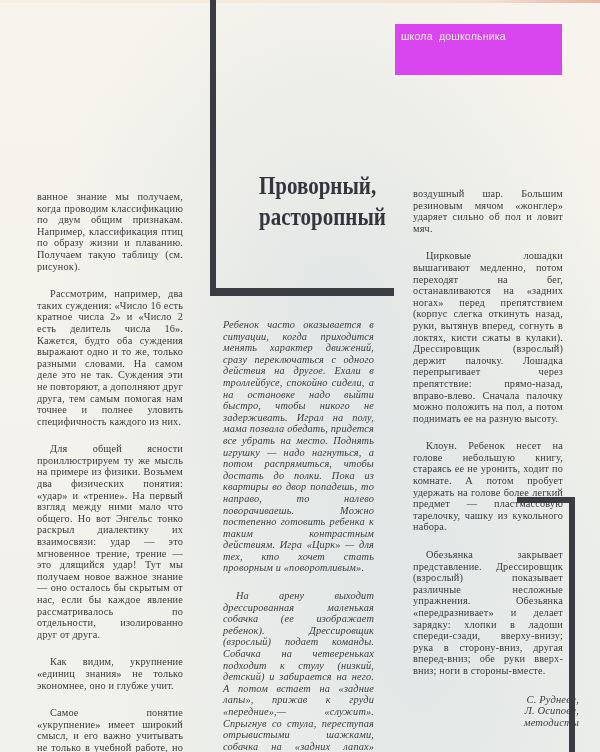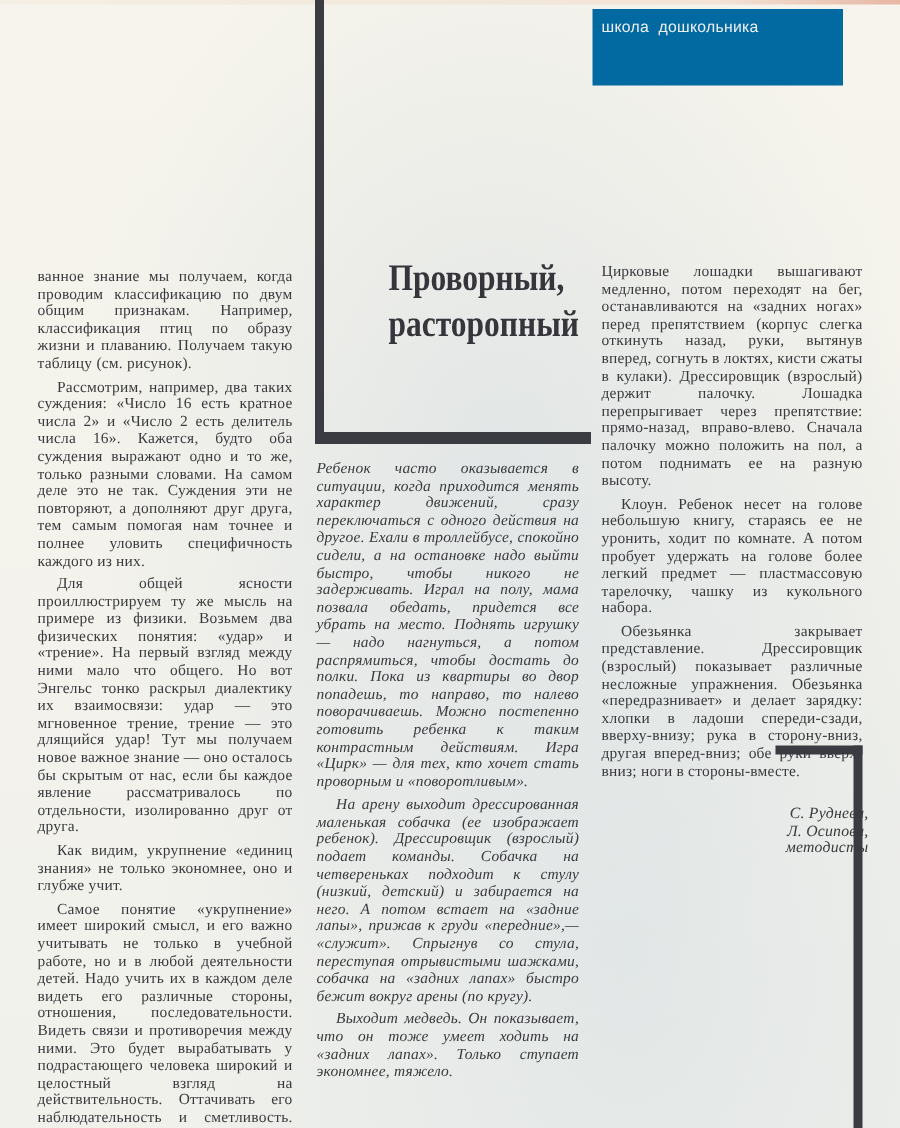--- a/index.html
+++ b/index.html
@@ -12,39 +12,39 @@
     .bg-wash {
       position: absolute; inset: 0;
       background:
         radial-gradient(ellipse at 55% 40%, rgba(215,222,226,0.55), rgba(243,242,236,0) 60%),
         radial-gradient(ellipse at 70% 85%, rgba(210,220,225,0.5), rgba(243,242,236,0) 55%),
         linear-gradient(180deg, #f6f4ec 0%, #f1f1ec 100%);
     }
     .top-strip { position:absolute; left:0; top:0; width:600px; height:3px; background:linear-gradient(90deg,#f4efe4,#f2e3d6 80%,#e7b7a4); }
     .bar { position: absolute; background: #3b3b42; }
     .section-box {
-      position: absolute; left: 395px; top: 6px; width: 167px; height: 51px;
-      background: #0369a1;
+      position: absolute; left: 395px; top: 24px; width: 167px; height: 51px;
+      background: #d946ef;
     }
     .section-label {
       position: absolute; left: 6px; top: 6px;
       font-family: "Liberation Sans", sans-serif; font-size: 10.5px;
       color: #eef0f0; letter-spacing: 0.2px; white-space: pre;
     }
     .title {
       position: absolute; left: 259px; top: 170px; width: 140px;
       font-family: "Liberation Serif", serif; font-weight: bold;
       font-size: 25px; line-height: 31px; color: #35353b;
       transform: scaleX(0.84); transform-origin: left top; white-space: nowrap;
     }
     .col {
       position: absolute; font-size: 10.3px; line-height: 11.6px;
       text-align: justify; letter-spacing: 0.15px;
     }
-    .col p { margin: 4px; text-indent: 0; }
+    .col p { margin: 16px; text-indent: 0; }
     .col p + p { text-indent: 13px; margin-top: 2px; }
     .col p.first { text-indent: 0; }
     .col1 { left: 21px; top: 175px; width: 178px; }
     .col2 { left: 207px; top: 303px; width: 183px; font-style: italic; }
     .col3 { left: 397px; top: 172px; width: 182px; }
     .sig { text-align: right; font-style: italic; line-height: 11.6px; font-size: 10.5px; margin-top: 17px; }
     .sig div { white-space: nowrap; }
   </style>
 </head>
 <body>
@@ -76,20 +76,21 @@
 
 </div>
 
 <div class="col col2">
   <p class="first">Ребенок часто оказывается в ситуации, когда приходится менять характер движений, сразу переключаться с одного действия на другое. Ехали в троллейбусе, спокойно сидели, а на остановке надо выйти быстро, чтобы никого не задерживать. Играл на полу, мама позвала обедать, придется все убрать на место. Поднять игрушку — надо нагнуться, а потом распрямиться, чтобы достать до полки. Пока из квартиры во двор попадешь, то направо, то налево поворачиваешь. Можно постепенно готовить ребенка к таким контрастным действиям. Игра «Цирк» — для тех, кто хочет стать проворным и «поворотливым».</p>
   <p>На арену выходит дрессированная маленькая собачка (ее изображает ребенок). Дрессировщик (взрослый) подает команды. Собачка на четвереньках подходит к стулу (низкий, детский) и забирается на него. А потом встает на «задние лапы», прижав к груди «передние»,— «служит». Спрыгнув со стула, переступая отрывистыми шажками, собачка на «задних лапах» быстро бежит вокруг арены (по кругу).</p>
   <p>Выходит медведь. Он показывает, что он тоже умеет ходить на «задних лапах». Только ступает экономнее, тяжело.</p>
 </div>
 
 <div class="col col3">
+  <p class="first">воздушный шар. Большим резиновым мячом «жонглер» ударяет сильно об пол и ловит мяч.</p>
   <p>Цирковые лошадки вышагивают медленно, потом переходят на бег, останавливаются на «задних ногах» перед препятствием (корпус слегка откинуть назад, руки, вытянув вперед, согнуть в локтях, кисти сжаты в кулаки). Дрессировщик (взрослый) держит палочку. Лошадка перепрыгивает через препятствие: прямо-назад, вправо-влево. Сначала палочку можно положить на пол, а потом поднимать ее на разную высоту.</p>
   <p>Клоун. Ребенок несет на голове небольшую книгу, стараясь ее не уронить, ходит по комнате. А потом пробует удержать на голове более легкий предмет — пластмассовую тарелочку, чашку из кукольного набора.</p>
   <p>Обезьянка закрывает представление. Дрессировщик (взрослый) показывает различные несложные упражнения. Обезьянка «передразнивает» и делает зарядку: хлопки в ладоши спереди-сзади, вверху-внизу; рука в сторону-вниз, другая вперед-вниз; обе руки вверх-вниз; ноги в стороны-вместе.</p>
   <div class="sig">
     <div>С. Руднева,</div>
     <div>Л. Осипова,</div>
     <div>методисты</div>
   </div>
 </div>
 

